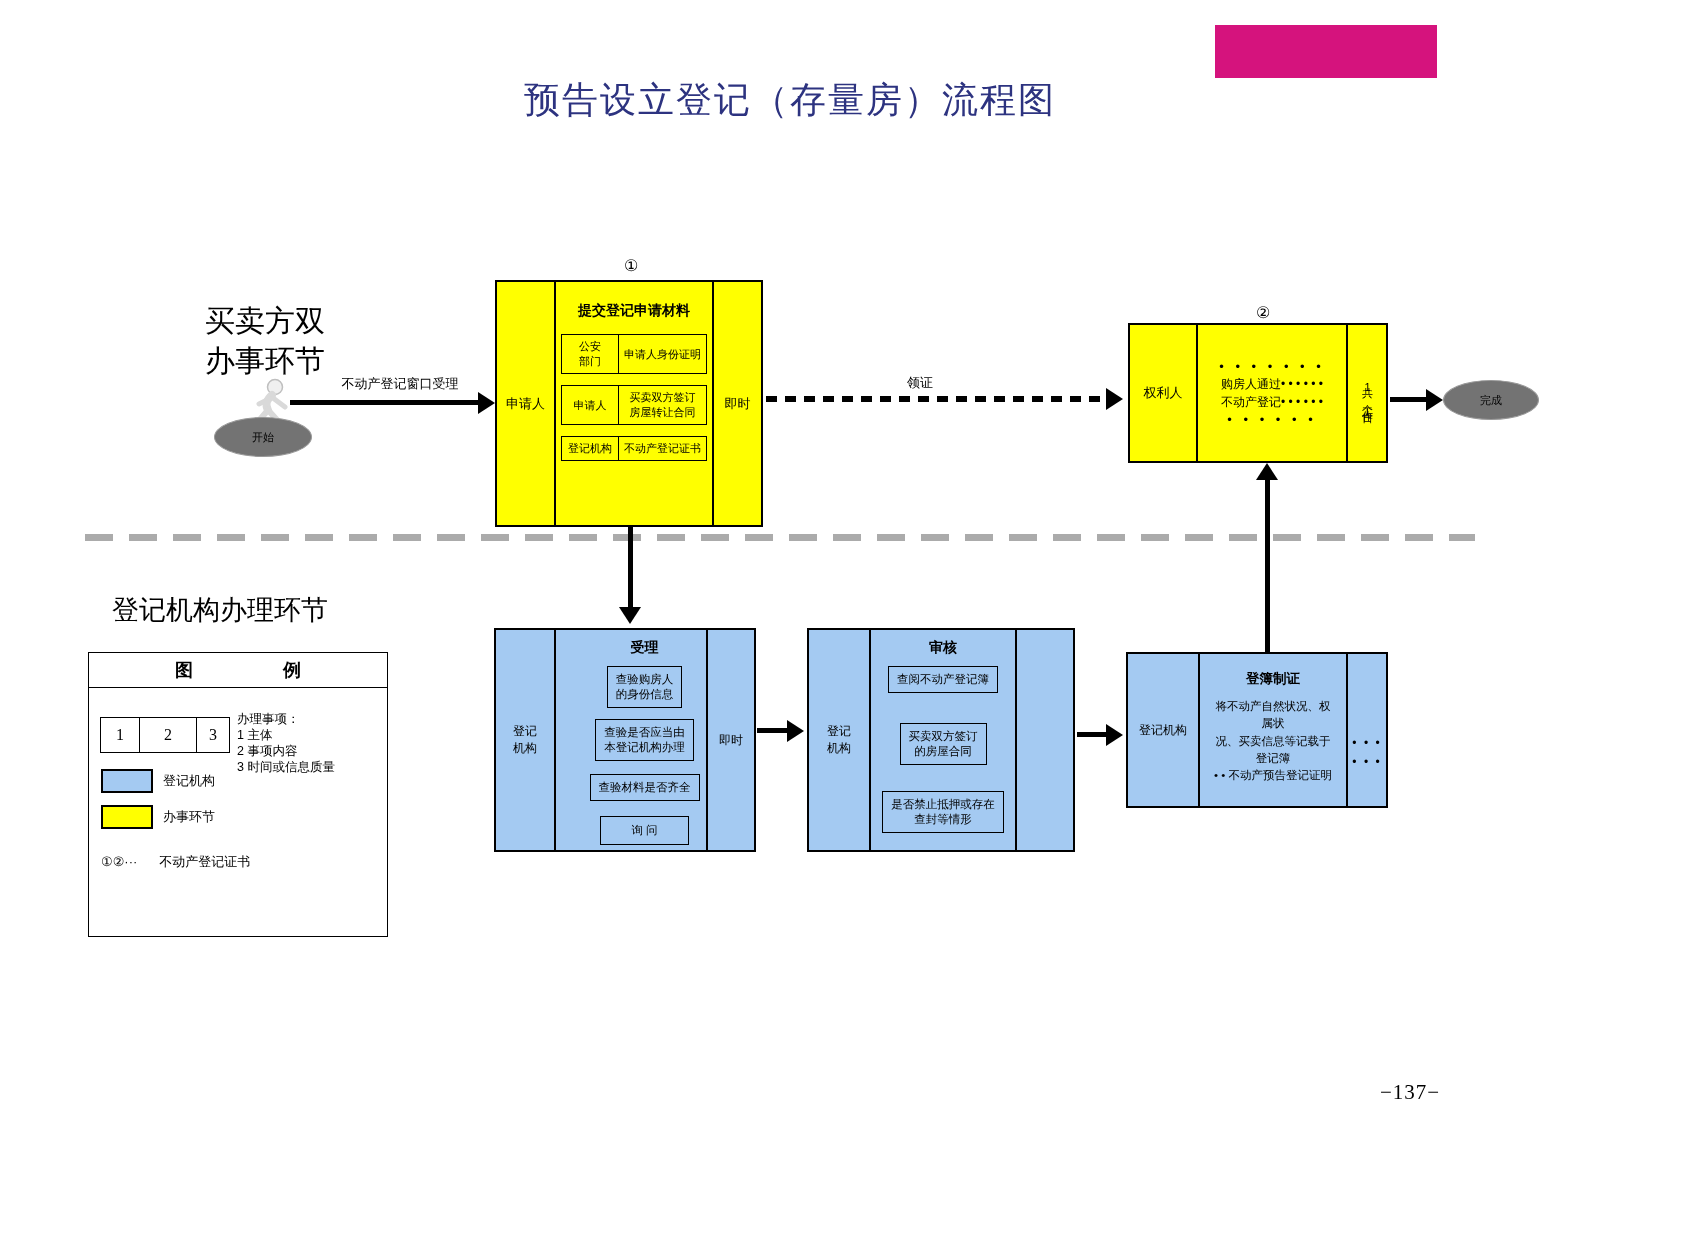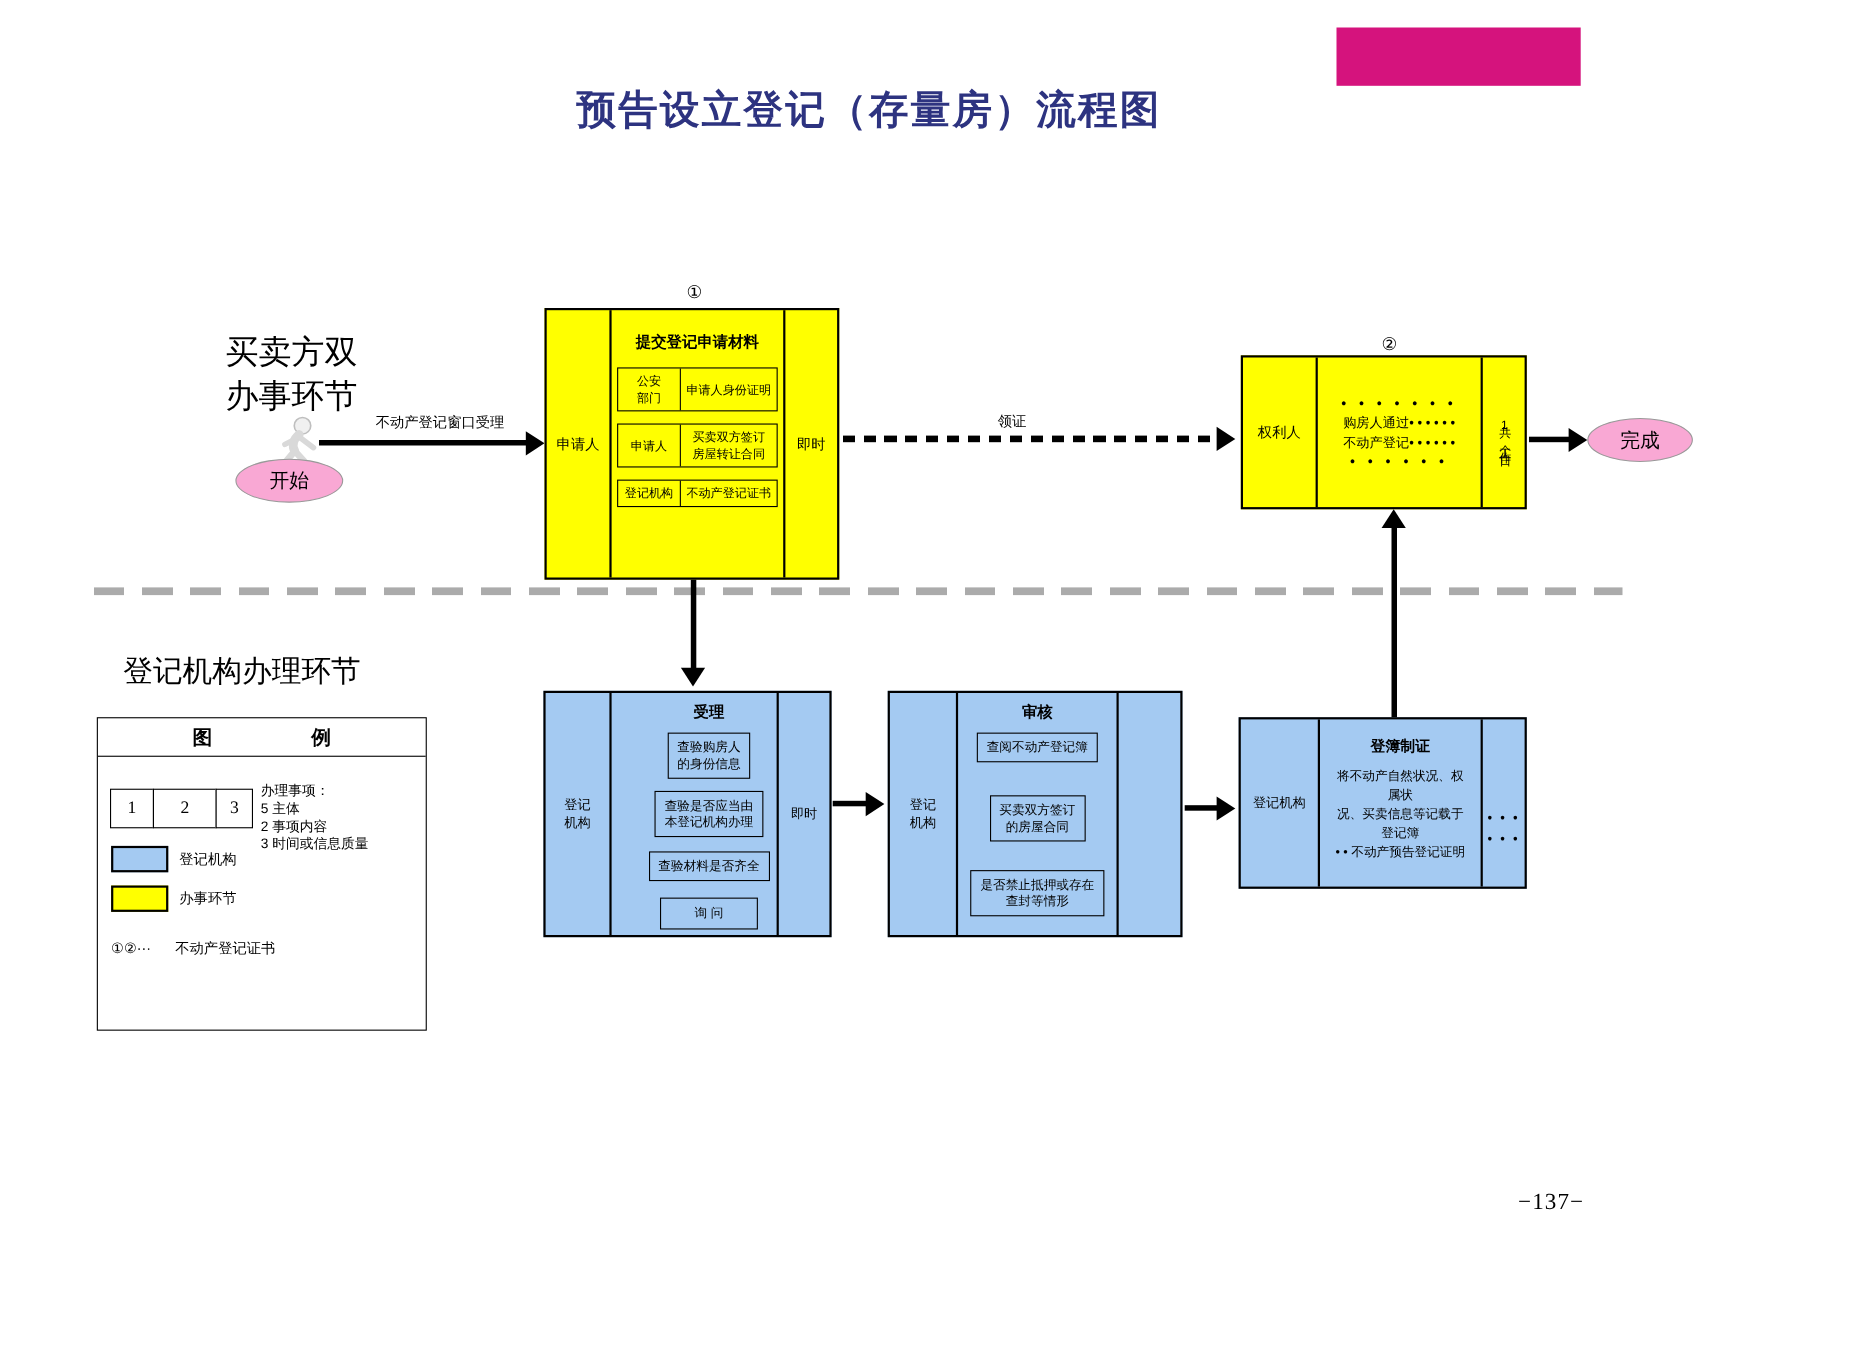--- a/index.html
+++ b/index.html
@@ -6,30 +6,30 @@
   #canvas{position:relative;width:1683px;height:1240px;background:#fff;overflow:hidden;
           font-family:"Liberation Sans",sans-serif;color:#000;}
   .abs{position:absolute;}
   .serif{font-family:"Liberation Serif",serif;}
   .pre{white-space:pre-line;}
 
   
   .banner{left:1215px;top:25px;width:222px;height:53px;background:#d5137d;}
 
   
-  .page-title{left:0;top:76px;width:1580px;text-align:center;font-size:36px;font-weight:bold;
+  .page-title{left:0;top:76px;width:1580px;text-align:center;font-size:36px;font-weight:normal;
               color:#2d3380;letter-spacing:2px;}
 
   
   .lane1{left:190px;top:301px;width:150px;font-size:30px;line-height:1.32;text-align:center;}
   .lane2{left:112px;top:592px;font-size:27px;}
 
   
   .oval{border:1px solid #999;border-radius:50%;display:flex;align-items:center;justify-content:center;
-        font-size:18px;background:#f9a8d4;font-family:Liberation Mono, monospace;}
+        font-size:11px;background:#737373;font-family:Liberation Mono, monospace;}
   .start{left:214px;top:417px;width:96px;height:38px;}
   .finish{left:1443px;top:380px;width:94px;height:38px;}
 
   
   .shaft-h{position:absolute;height:5px;background:#000;}
   .shaft-v{position:absolute;width:5px;background:#000;}
   .dash-h{position:absolute;height:6px;background:repeating-linear-gradient(90deg,#000 0 11px,transparent 11px 19px);}
   .ah{position:absolute;width:0;height:0;}
   .ah-right{border-top:11px solid transparent;border-bottom:11px solid transparent;border-left:17px solid #000;}
   .ah-down{border-left:11px solid transparent;border-right:11px solid transparent;border-top:17px solid #000;}
@@ -226,21 +226,21 @@
       <span>图</span>
       <span>例</span>
     </div>
     <div class="legend-strip">
       <div class="legend-cell" style="width:38px;">1</div>
       <div class="legend-cell" style="width:56px;">2</div>
       <div class="legend-cell" style="width:32px;">3</div>
     </div>
     <div class="legend-notes">
       <div>办理事项：</div>
-      <div>5 主体</div>
+      <div>1 主体</div>
       <div>2 事项内容</div>
       <div>3 时间或信息质量</div>
     </div>
     <div class="swatch blue" style="top:116px;"></div>
     <div class="swatch-label" style="top:119px;">登记机构</div>
     <div class="swatch yellow" style="top:152px;"></div>
     <div class="swatch-label" style="top:155px;">办事环节</div>
     <div class="legend-serial">
       <span>①②···</span><span class="gap"></span><span>不动产登记证书</span>
     </div>

